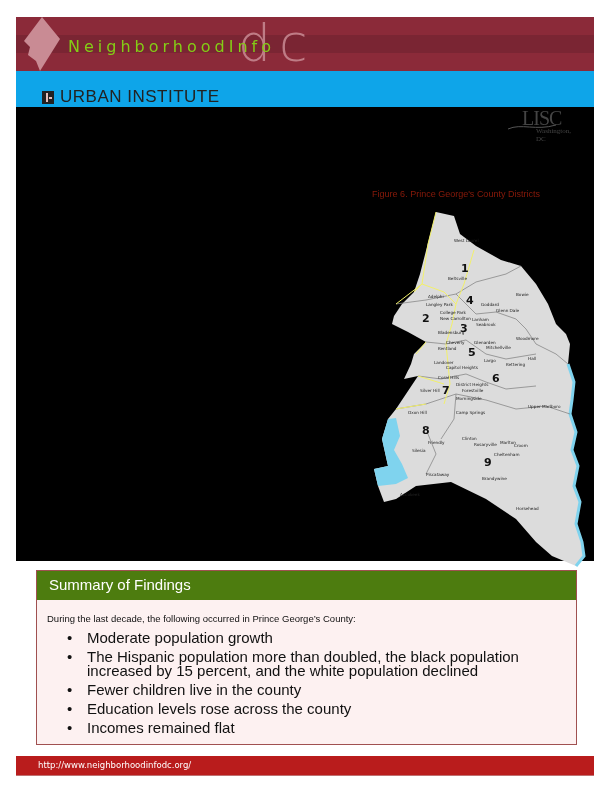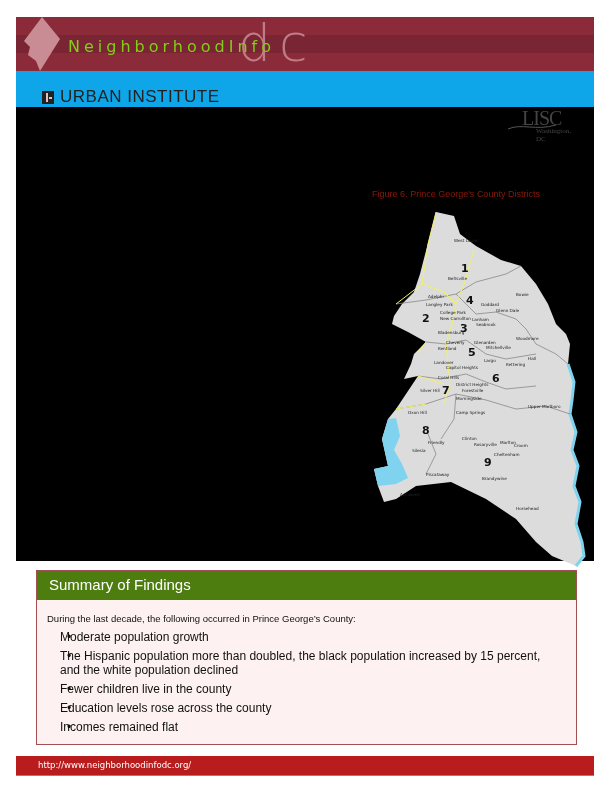--- a/index.html
+++ b/index.html
@@ -21,21 +21,21 @@
     .lisc-sub { position: absolute; left: 30px; top: 20px; font-family: "Liberation Serif", serif; font-size: 7px; color: #444; }
     .lisc-swoosh { position: absolute; left: 0; top: 14px; width: 70px; height: 12px; }
     .title { position: absolute; left: 0; top: 128px; width: 578px; text-align: center; font-family: "Liberation Serif", serif; font-size: 25px; color: #7d1608; }
     .fig-caption { position: absolute; left: 310px; top: 172px; width: 260px; text-align: center; font-size: 9px; color: #8a1a0a; }
     .map { position: absolute; left: 340px; top: 187px; width: 235px; height: 375px; }
     .summary { position: absolute; left: 20px; top: 553px; width: 539px; height: 173px; background: #fdf1f1; border: 1px solid #a05050; }
     .summary-head { position: absolute; left: 0; top: 0; width: 539px; height: 29px; background: #4d7c0f; }
     .summary-title { position: absolute; left: 12px; top: 5px; color: #ffffff; font-size: 15px; }
     .summary-intro { position: absolute; left: 10px; top: 42px; font-size: 9.5px; color: #111; text-align: center; }
     .summary-list { position: absolute; left: 0; top: 60px; width: 539px; margin: 0; padding: 0; list-style: none; }
-    .summary-list li { position: relative; padding-left: 23px; padding-right: 20px; font-size: 12px; color: #111; line-height: 13.5px; margin-bottom: 5.5px; }
+    .summary-list li { position: relative; padding-left: 50px; padding-right: 20px; font-size: 15px; color: #111; line-height: 13.5px; margin-bottom: 5.5px; }
     .summary-list li::before { content: "•"; position: absolute; left: 30px; top: 0; }
     .footer { position: absolute; left: 0; top: 739px; width: 578px; height: 19px; background: #b91c1c; border-bottom: 1px solid #c07070; }
     .footer-url { position: absolute; left: 22px; top: 4px; color: #ffffff; font-size: 8.5px; font-family: "DejaVu Sans", sans-serif; }
   </style>
 </head>
 <body>
 
 <div class="page">
 
   <div class="banner">

